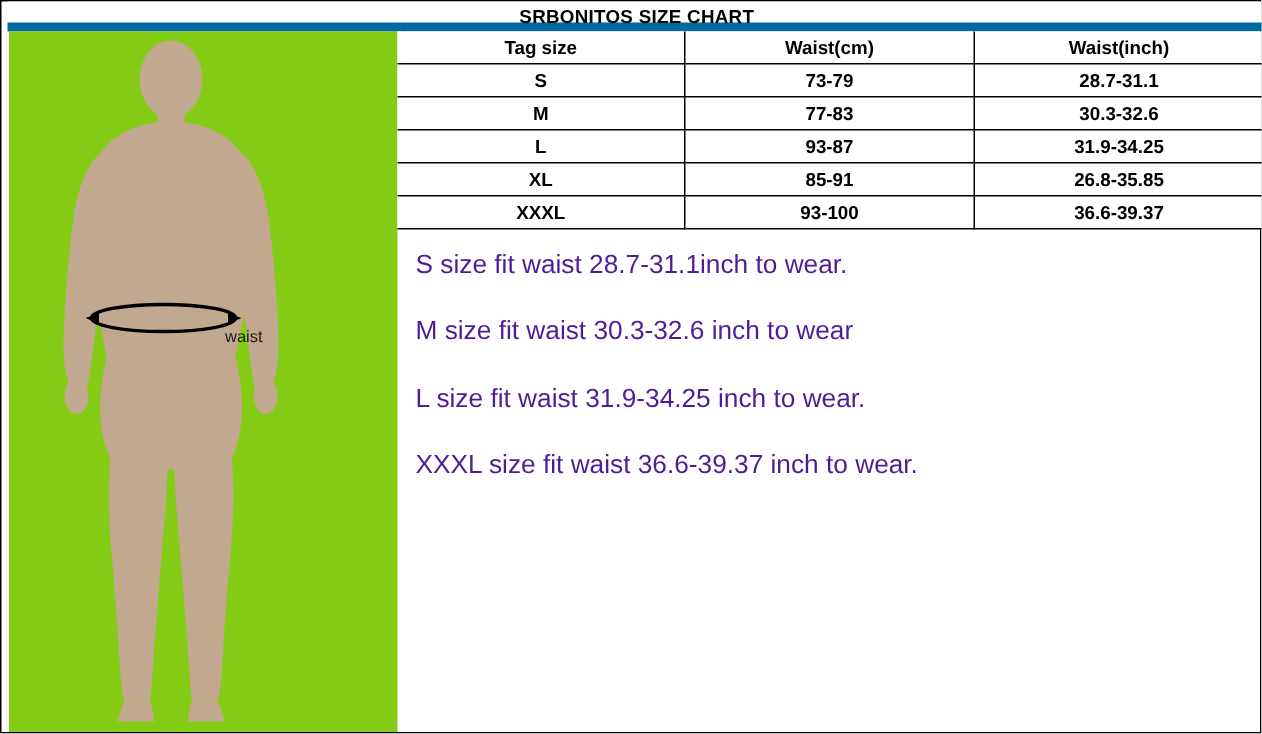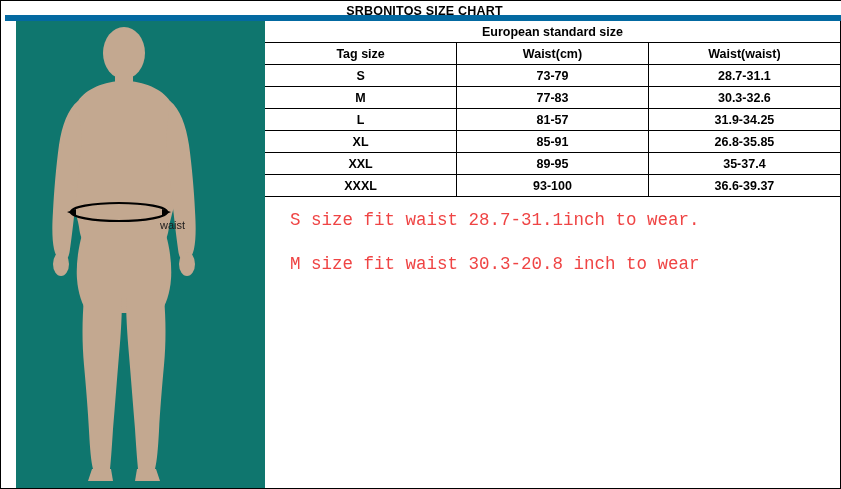--- a/index.html
+++ b/index.html
@@ -34,25 +34,25 @@
     font-size: 12.5px;
     font-weight: bold;
     letter-spacing: 0.2px;
     border-bottom: 6px solid #0369a1;
     box-sizing: border-box;
     background: #ffffff;
   }
   
   .left-panel {
     position: absolute;
-    left: 15px;
+    left: 5px;
     top: 20px;
     width: 264px;
     height: 467px;
-    background: #0f766e;
+    background: #84cc16;
     border-right: 1px solid #000000;
     box-sizing: border-box;
     overflow: hidden;
   }
   .figure-svg {
     position: absolute;
     left: 0;
     top: 0;
   }
   .waist-label {
@@ -105,23 +105,23 @@
   .col-in  { width: 192px; }
 
   
   .desc {
     position: relative;
     padding: 14px 0 0 8px;
   }
   .desc-line {
     font-size: 17.5px;
     line-height: 1.1;
-    margin: 0 0 25px 17px;
-    color: #ef4444;
-    font-family: Liberation Mono, monospace;
+    margin: 0 0 25px 4px;
+    color: #4c1d95;
+    font-family: Liberation Sans, sans-serif;
     white-space: nowrap;
   }
 </style>
 </head>
 <body>
 
 <div class="page">
 
   <div class="title-bar">SRBONITOS SIZE CHART</div>
 
@@ -199,59 +199,53 @@
       <path d="M60 188 L 51 191 L 60 195 Z" fill="#000000"></path>
     </svg>
     <div class="waist-label">waist</div>
   </div>
 
   <div class="right-panel">
 
     <table class="size-table">
       <tbody>
         <tr>
-          <td class="std-head" colspan="3">European standard size</td>
-        </tr>
-        <tr>
           <td class="col-tag">Tag size</td>
           <td class="col-cm">Waist(cm)</td>
-          <td class="col-in">Waist(waist)</td>
+          <td class="col-in">Waist(inch)</td>
         </tr>
         <tr>
           <td>S</td>
           <td>73-79</td>
           <td>28.7-31.1</td>
         </tr>
         <tr>
           <td>M</td>
           <td>77-83</td>
           <td>30.3-32.6</td>
         </tr>
         <tr>
           <td>L</td>
-          <td>81-57</td>
+          <td>93-87</td>
           <td>31.9-34.25</td>
         </tr>
         <tr>
           <td>XL</td>
           <td>85-91</td>
           <td>26.8-35.85</td>
         </tr>
         <tr>
-          <td>XXL</td>
-          <td>89-95</td>
-          <td>35-37.4</td>
-        </tr>
-        <tr>
           <td>XXXL</td>
           <td>93-100</td>
           <td>36.6-39.37</td>
         </tr>
       </tbody>
     </table>
 
     <div class="desc">
       <p class="desc-line">S size fit waist 28.7-31.1inch to wear.</p>
-      <p class="desc-line">M size fit waist 30.3-20.8 inch to wear</p>
+      <p class="desc-line">M size fit waist 30.3-32.6 inch to wear</p>
+      <p class="desc-line">L size fit waist 31.9-34.25 inch to wear.</p>
+      <p class="desc-line">XXXL size fit waist 36.6-39.37 inch to wear.</p>
     </div>
 
   </div>
 </div>
 
 </body></html>

